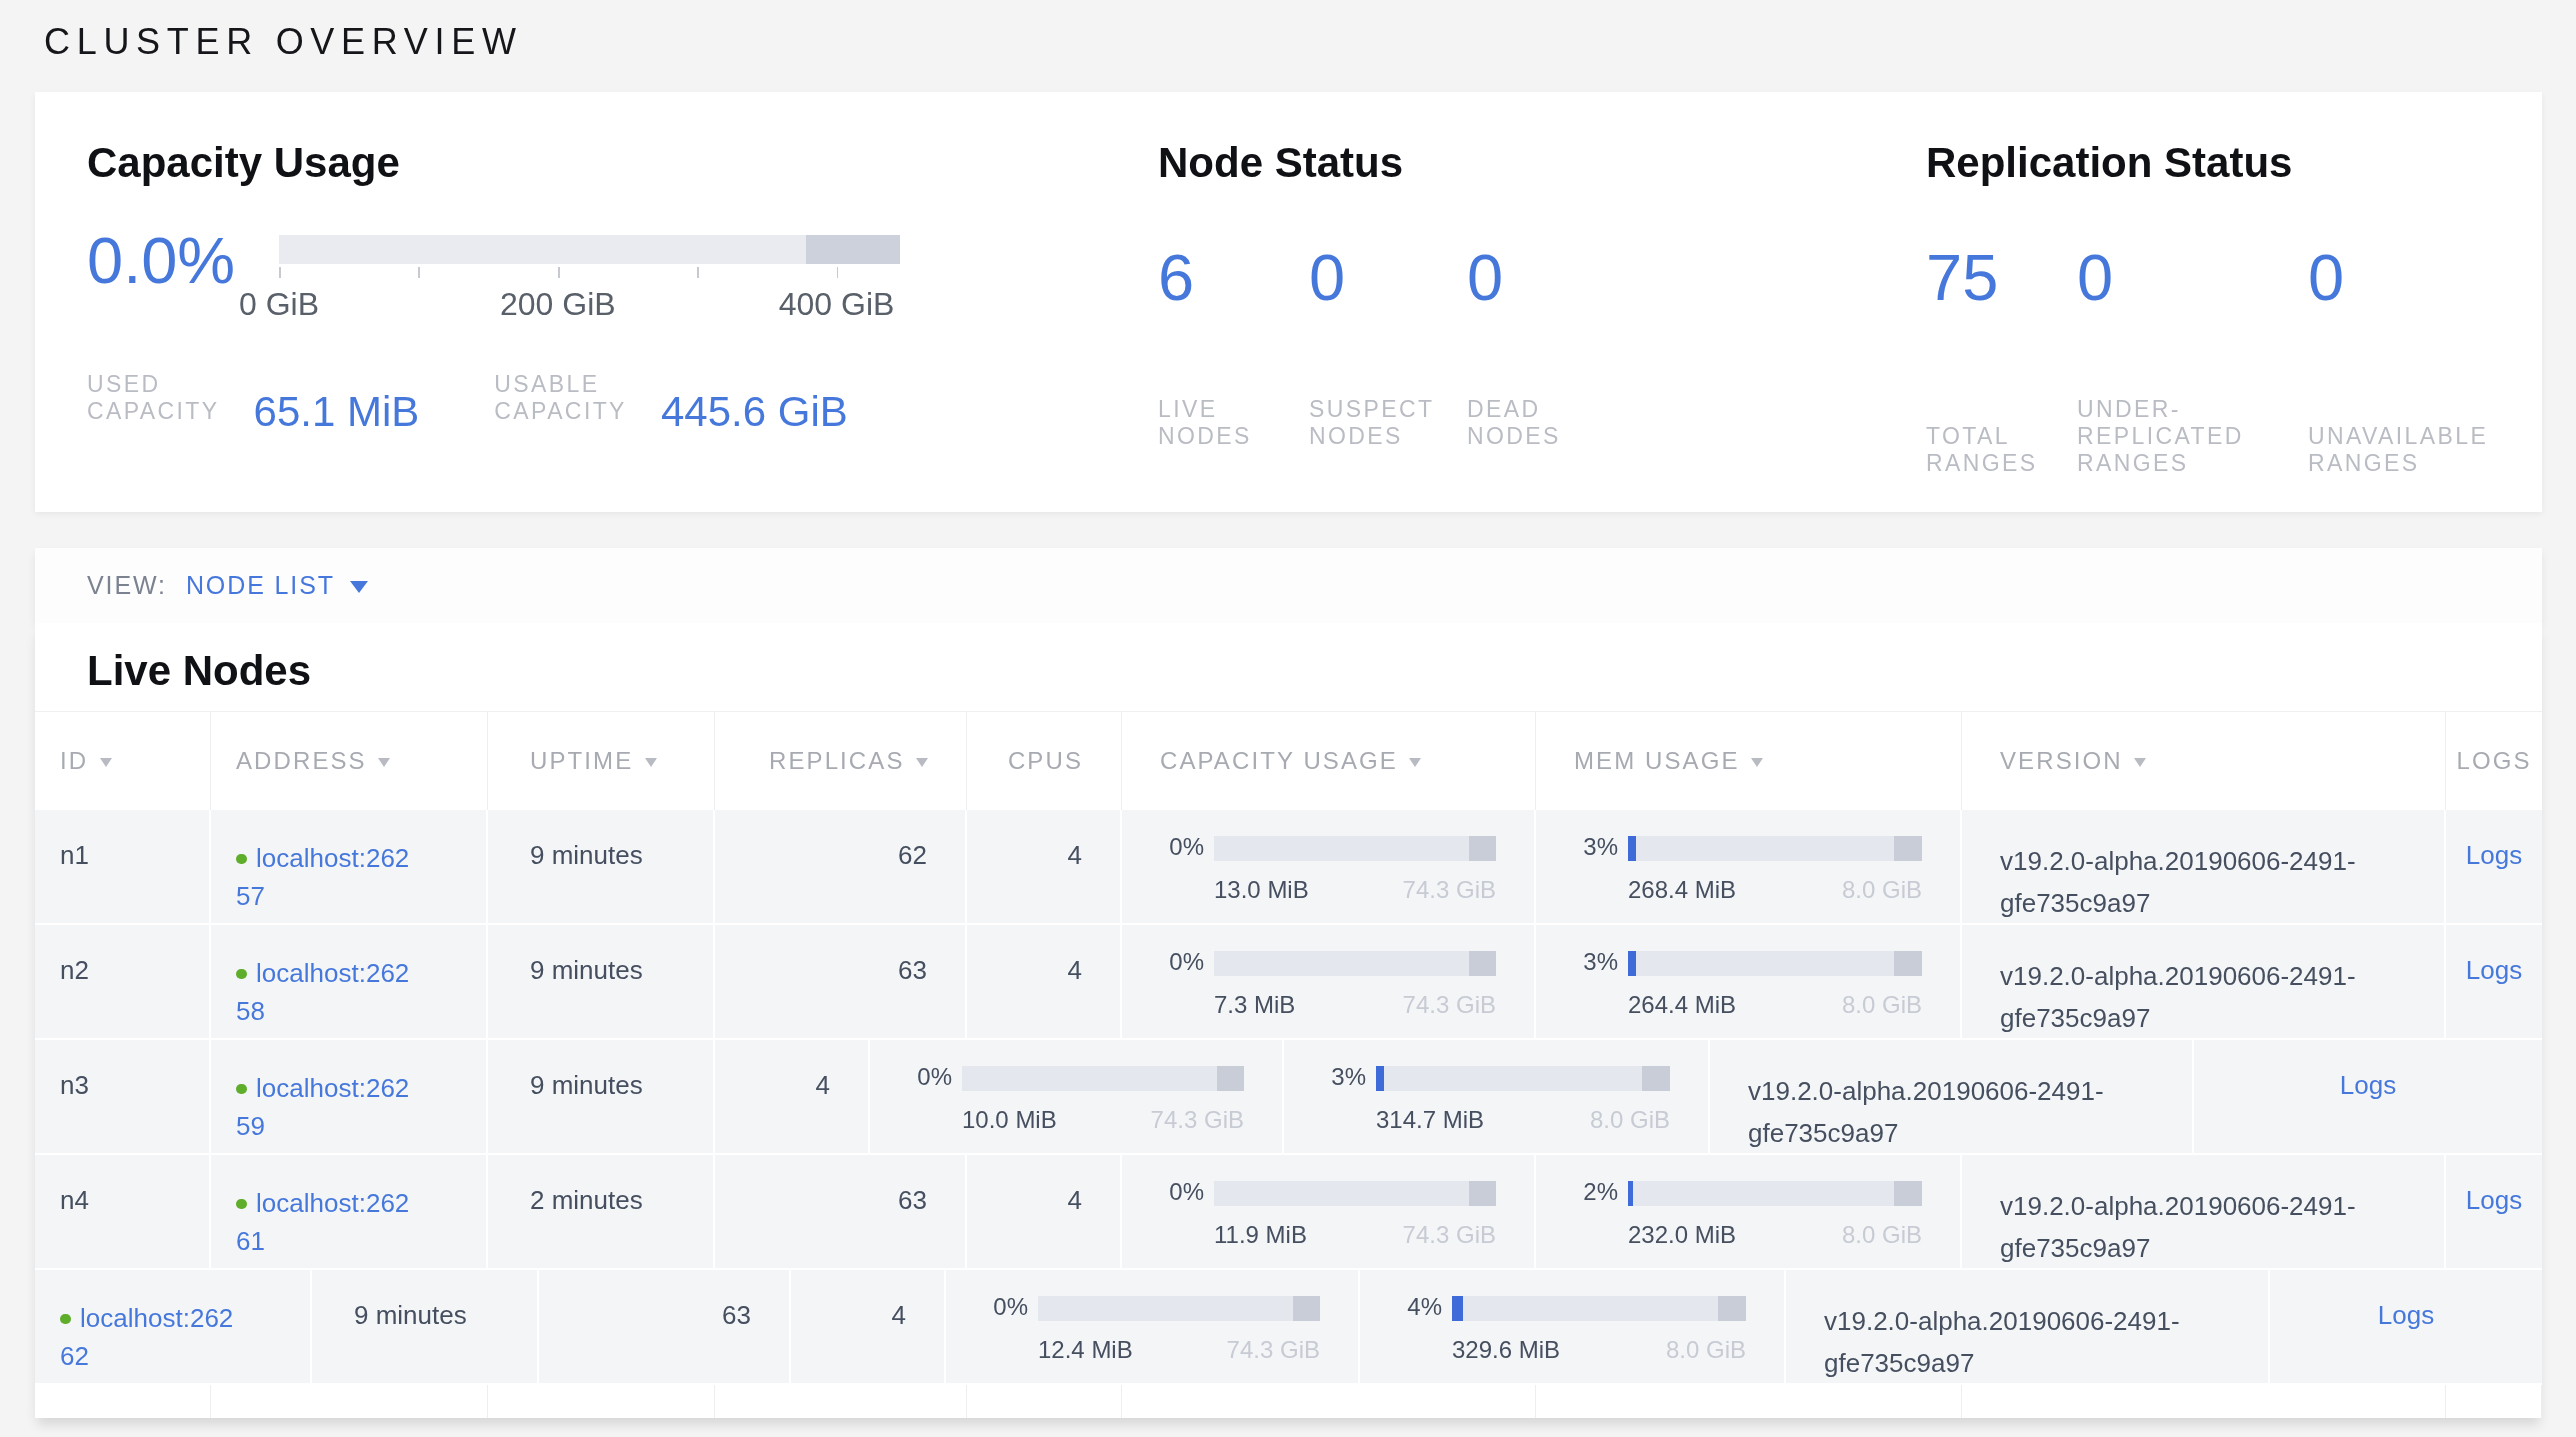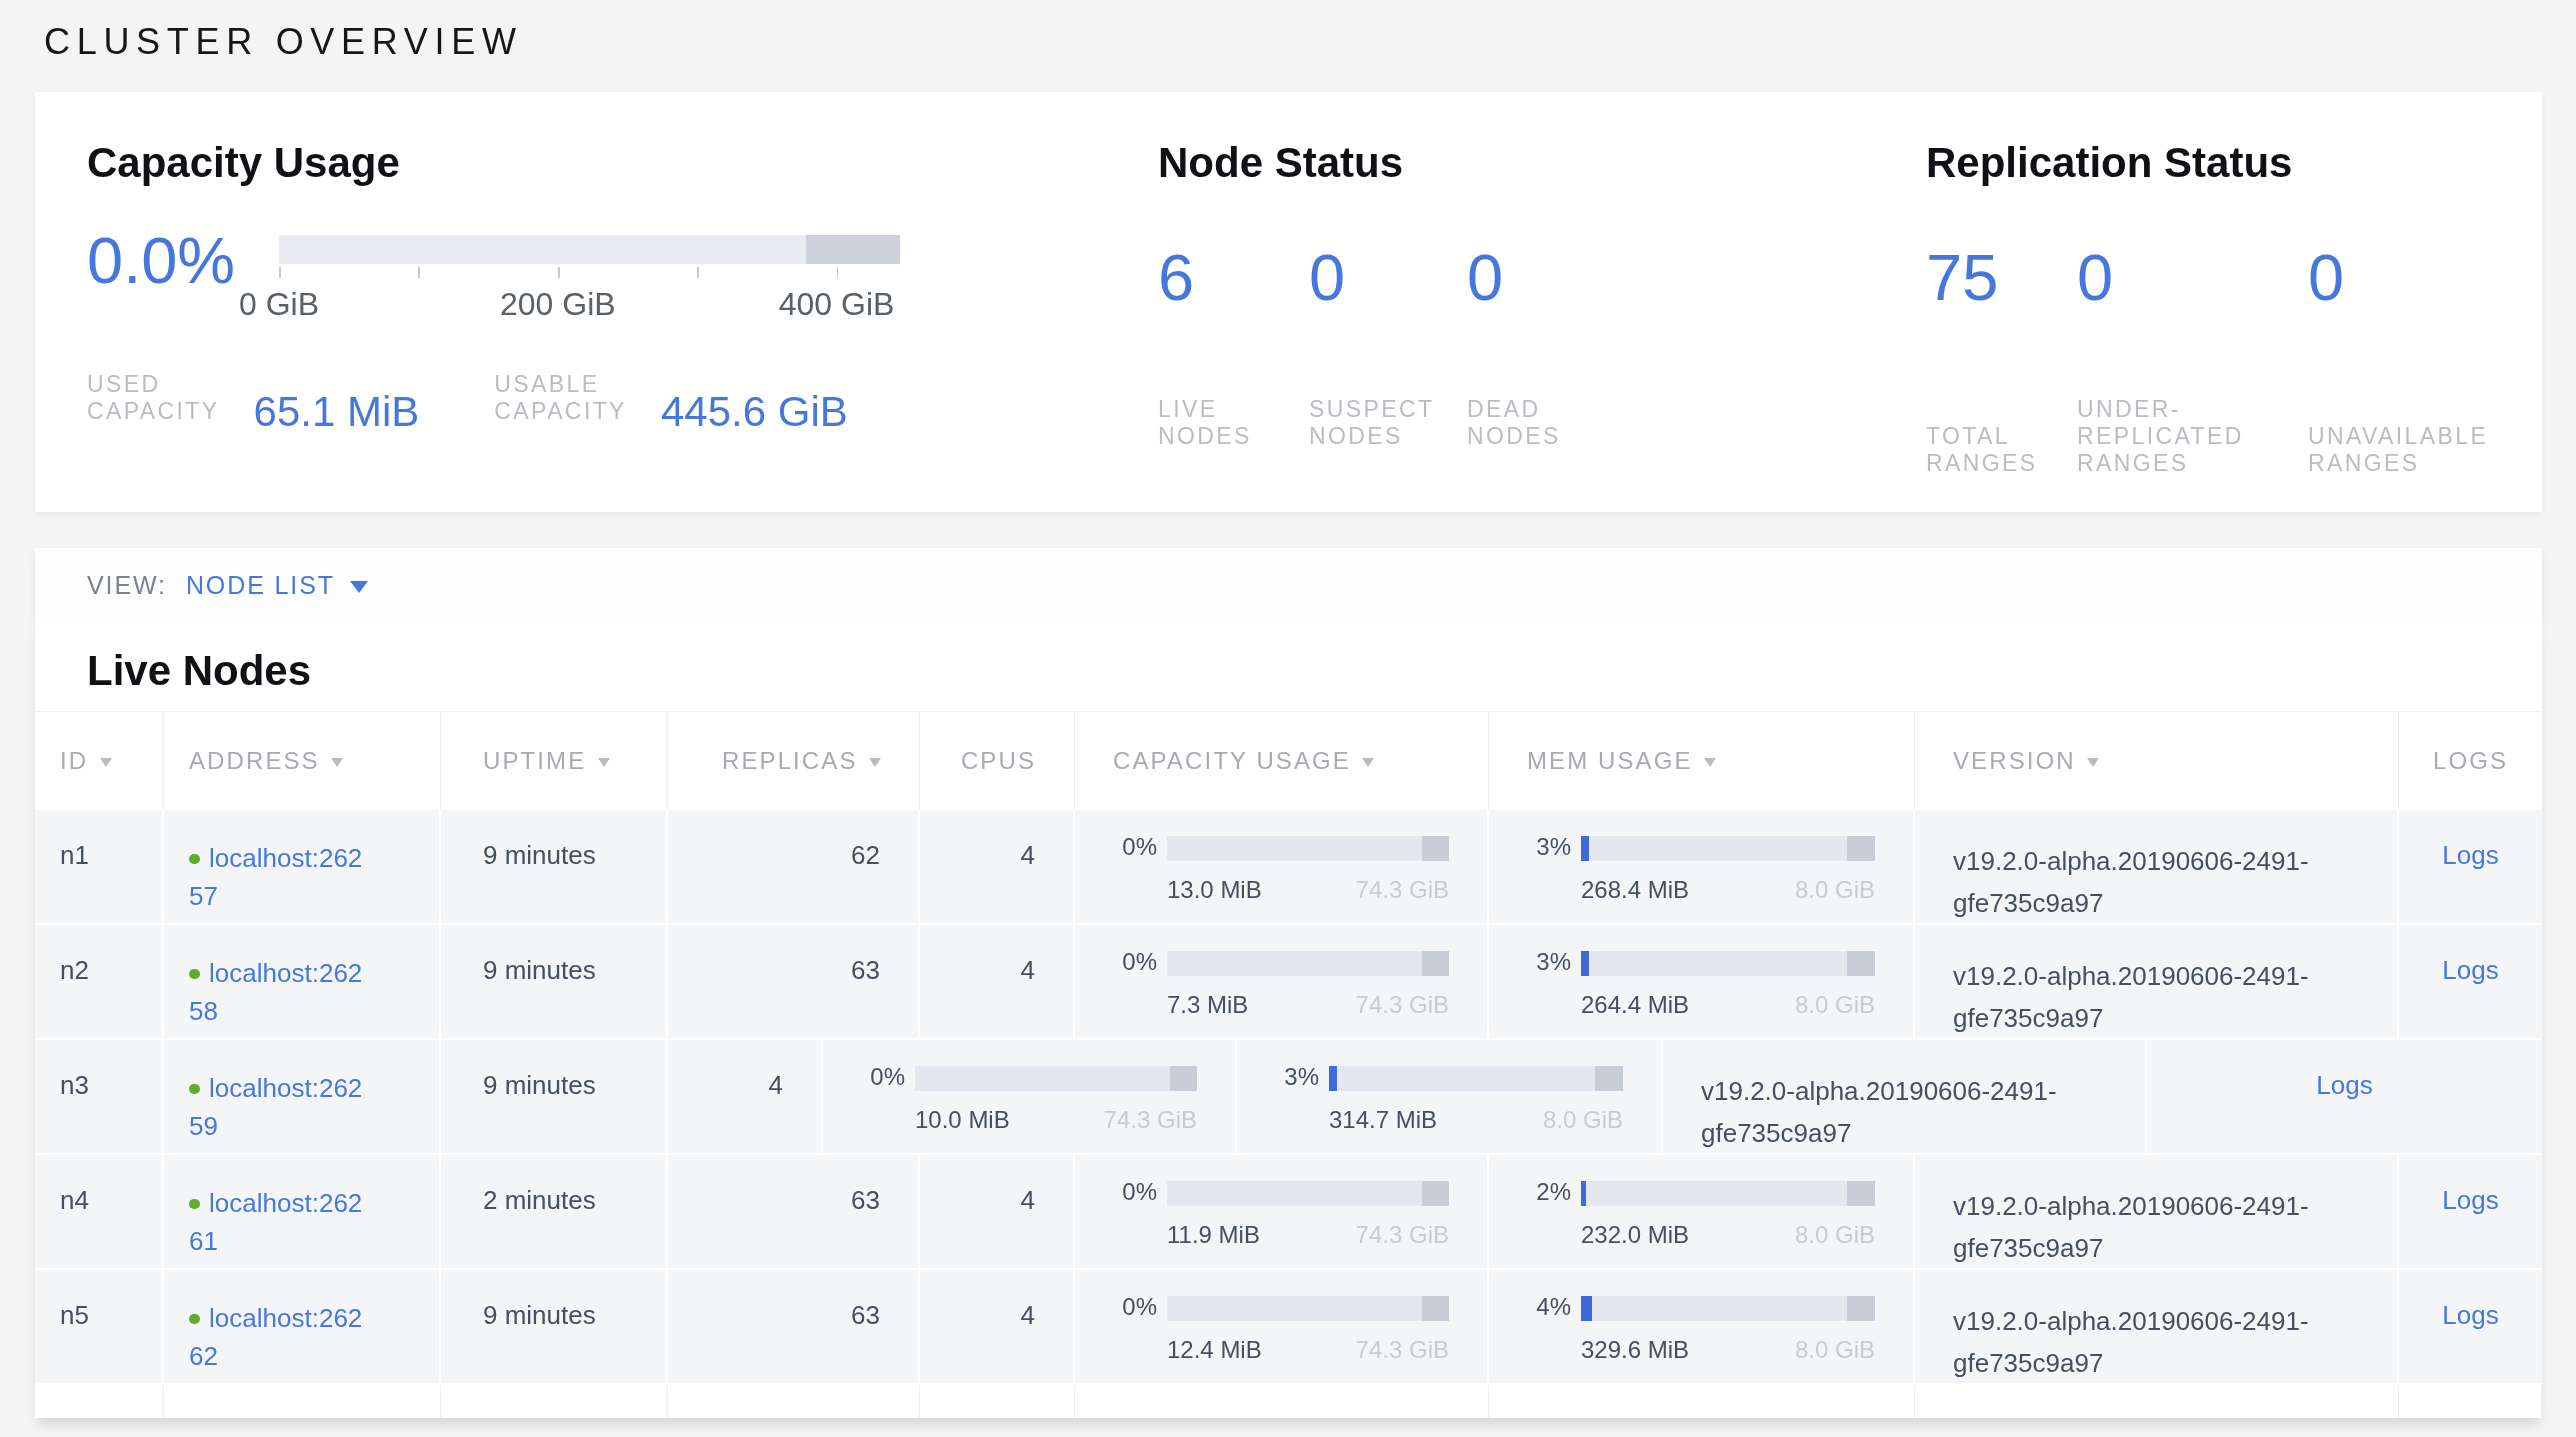--- a/index.html
+++ b/index.html
@@ -71,21 +71,21 @@
   .sort-arrow { width:0; height:0; border-left:6.7px solid transparent; border-right:6.7px solid transparent;
                 border-top:9.6px solid #b8bbc1; margin-left:11.5px; margin-top:2.9px; flex:none; }
 
   .trow { display:flex; height:115px; }
   .td { background:#f4f5f7; border-right:2.9px solid #fff; border-bottom:2.9px solid #fff;
         font-size:26px; color:#454f5f; }
   .td:last-child { border-right:none; }
   .trow.partial { height:38px; }
   .trow.partial .td { background:#fff; border-right:1.9px solid #eceef0; border-bottom:none; }
 
-  .c-id     { width:129px; padding-left:25px;  }
+  .c-id     { width:176px; padding-left:25px;  }
   .c-addr   { width:277px; padding-left:25px;  }
   .c-uptime { width:227px; padding-left:42px;  }
   .c-repl   { width:252px; padding-right:38px; justify-content:flex-end; text-align:right; }
   .c-cpus   { width:155px; padding-right:38px; justify-content:flex-end; text-align:right; }
   .c-cap    { width:414px; padding-left:38px; padding-right:38px; }
   .c-mem    { width:426px; padding-left:38px; padding-right:38px; }
   .c-ver    { width:484px; padding-left:38px; padding-right:38px; }
   .c-logs   { flex:1; justify-content:center; text-align:center; }
 
   .td.c-id, .td.c-uptime, .td.c-repl, .td.c-cpus, .td.c-logs { padding-top:30px; }
@@ -396,21 +396,20 @@
               <div class="u-labels">
                 <span class="u-used">232.0 MiB</span>
                 <span class="u-total">8.0 GiB</span>
               </div>
             </div>
           </div>
           <div class="td c-ver">v19.2.0-alpha.20190606-2491-gfe735c9a97</div>
           <div class="td c-logs"><a class="blue-link">Logs</a></div>
         </div>
         <div class="trow">
-          <div class="td c-id">n5</div>
           <div class="td c-addr">
             <div class="addr-wrap"><span class="live-dot"></span><a class="blue-link">localhost:26262</a></div>
           </div>
           <div class="td c-uptime">9 minutes</div>
           <div class="td c-repl">63</div>
           <div class="td c-cpus">4</div>
           <div class="td c-cap">
             <div class="usage">
               <div class="u-top">
                 <span class="u-pct">0%</span>

